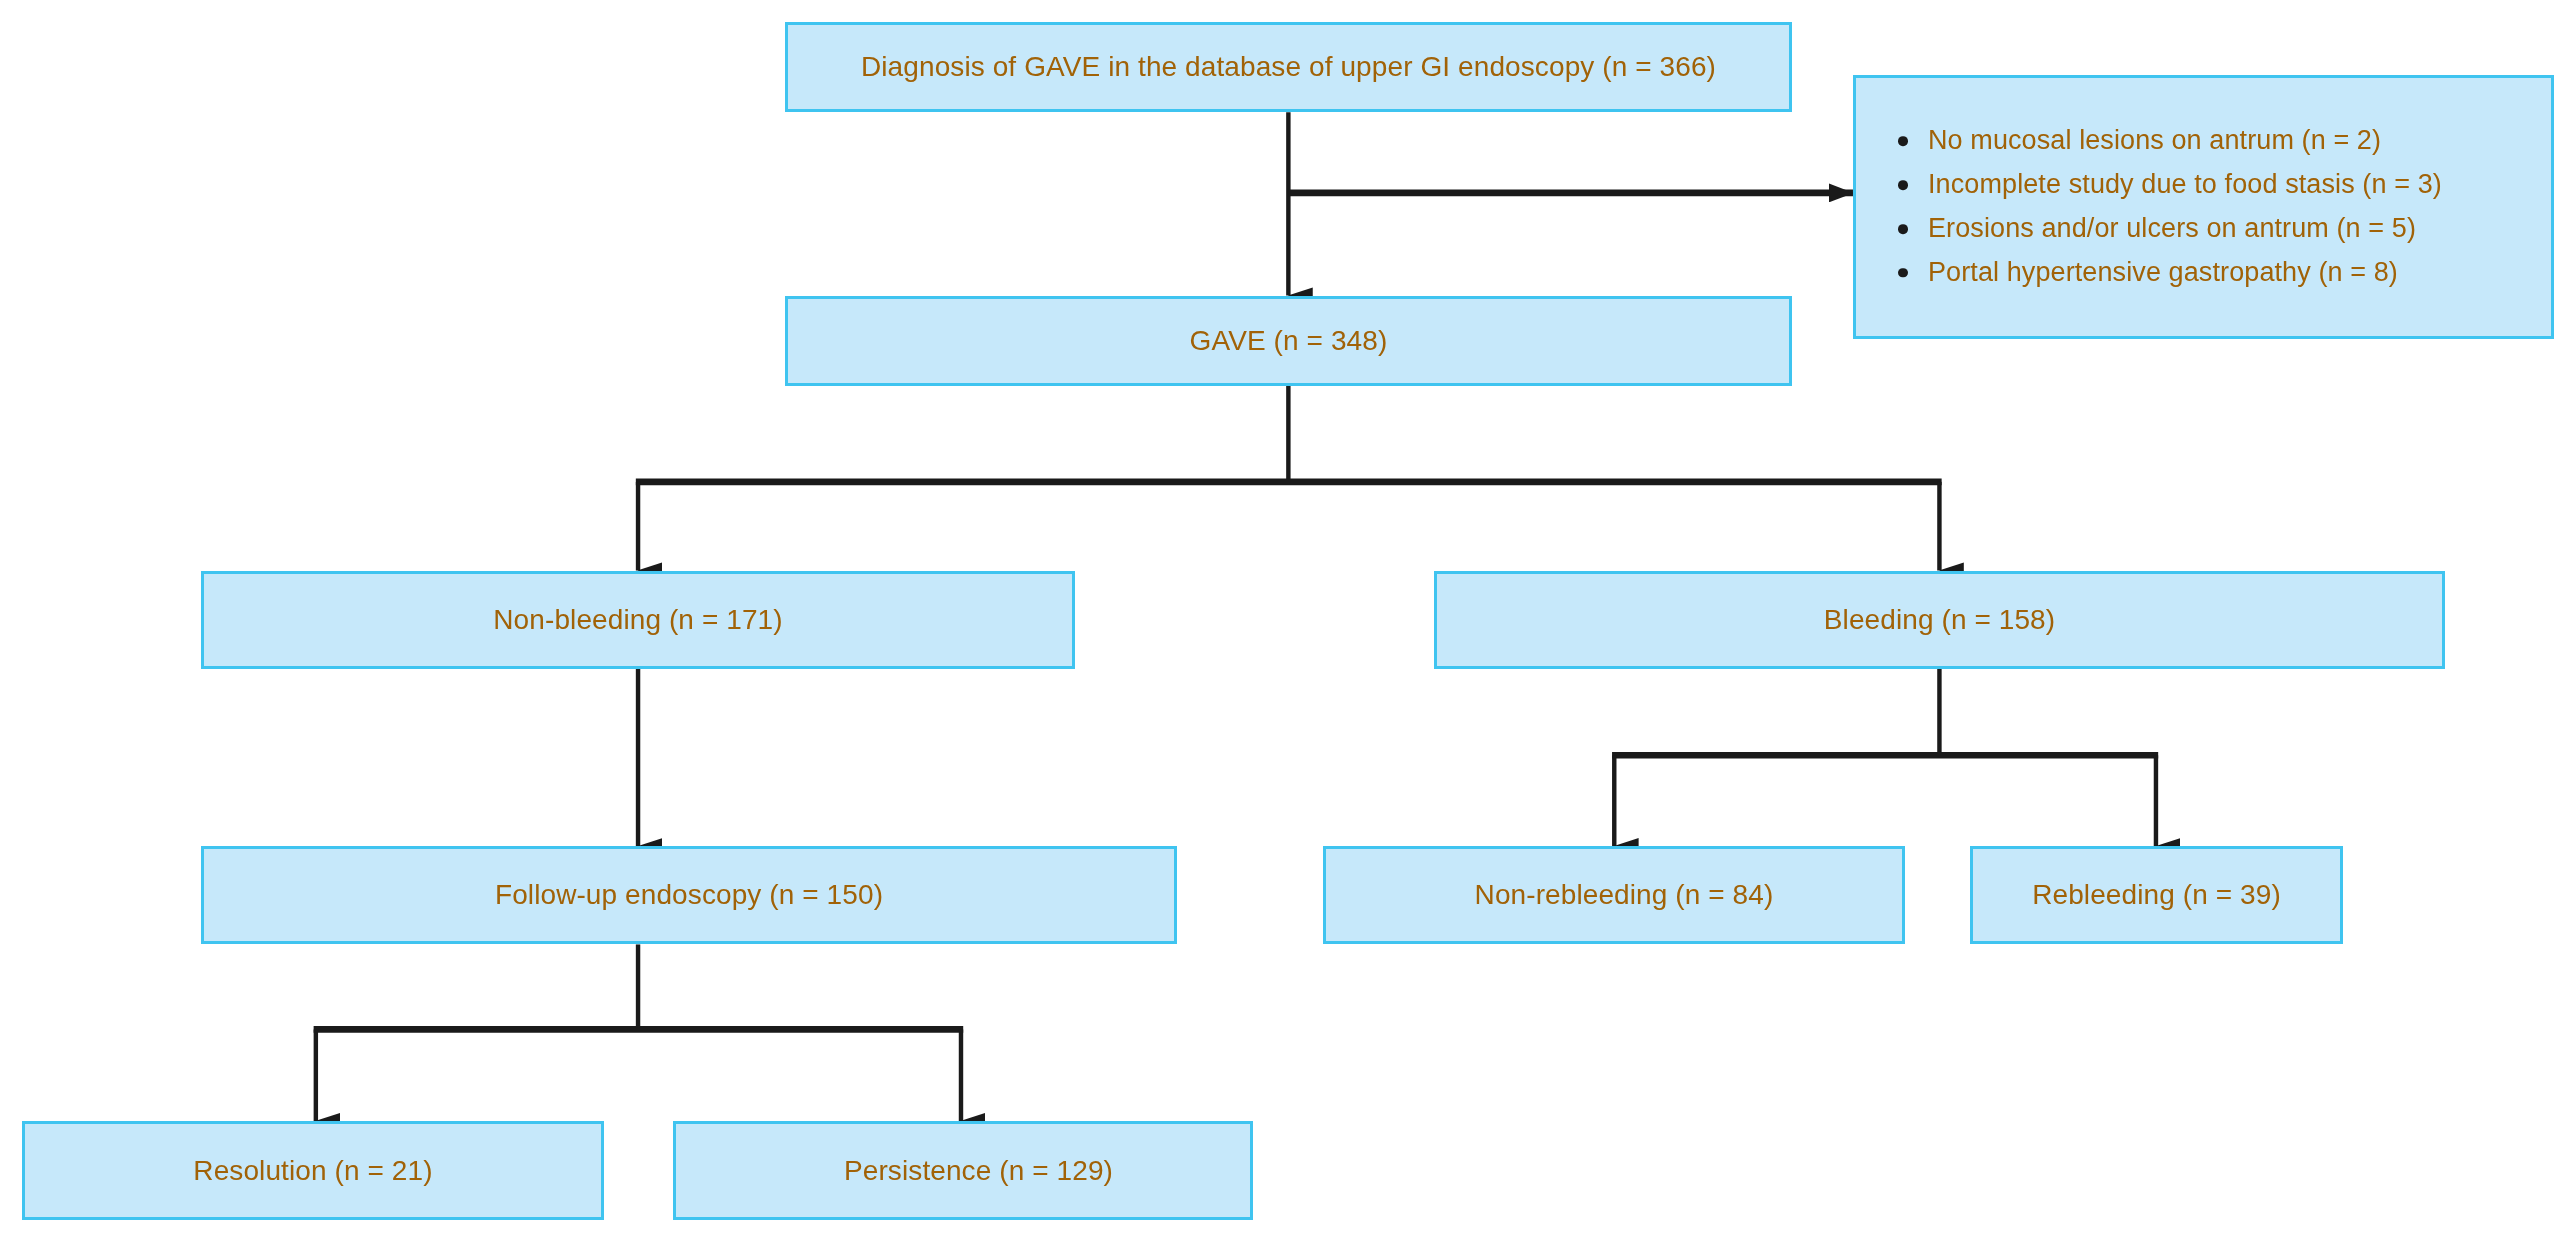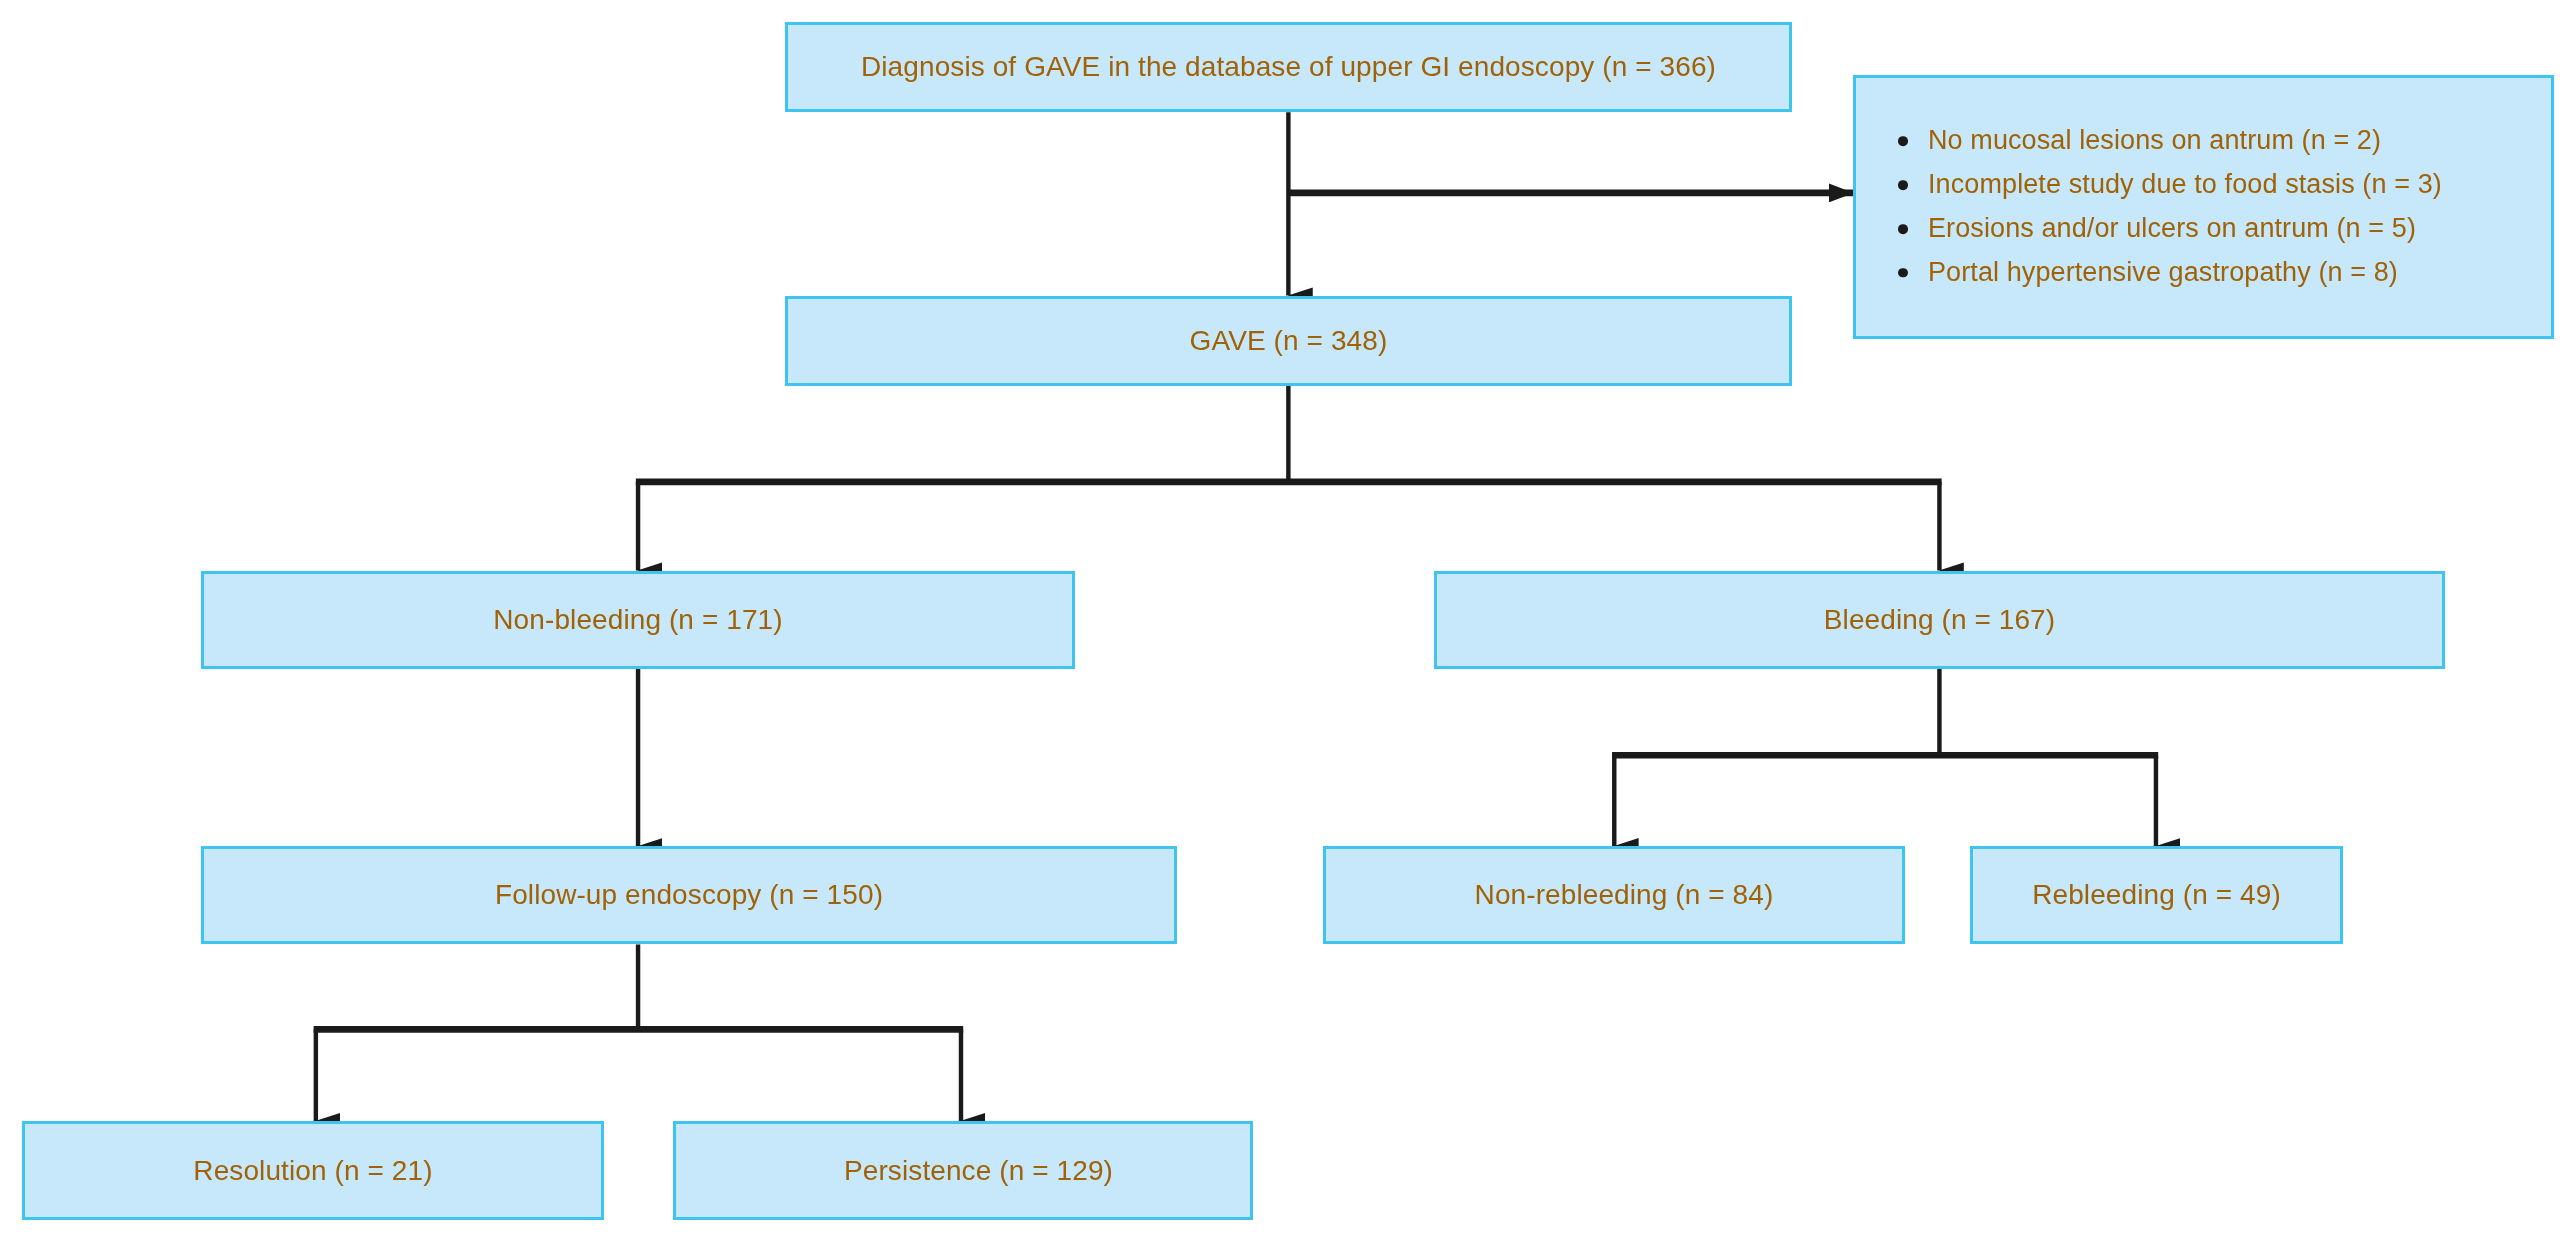--- a/index.html
+++ b/index.html
@@ -148,33 +148,33 @@
 
   <div class="node" style="left:785px; top:296px; width:1007px; height:90px;">
     <span>GAVE (n = 348)</span>
   </div>
 
   <div class="node" style="left:201px; top:571px; width:874px; height:98px;">
     <span>Non-bleeding (n = 171)</span>
   </div>
 
   <div class="node" style="left:1434px; top:571px; width:1011px; height:98px;">
-    <span>Bleeding (n = 167)</span>
+    <span>Bleeding (n = 158)</span>
   </div>
 
   <div class="node" style="left:201px; top:846px; width:976px; height:98px;">
     <span>Follow-up endoscopy (n = 150)</span>
   </div>
 
   <div class="node" style="left:1323px; top:846px; width:582px; height:98px;padding-left:20px;">
     <span>Non-rebleeding (n = 84)</span>
   </div>
 
   <div class="node" style="left:1970px; top:846px; width:373px; height:98px;">
-    <span>Rebleeding (n = 49)</span>
+    <span>Rebleeding (n = 39)</span>
   </div>
 
   <div class="node" style="left:22px; top:1121px; width:582px; height:99px;">
     <span>Resolution (n = 21)</span>
   </div>
 
   <div class="node" style="left:673px; top:1121px; width:580px; height:99px;padding-left:31px;">
     <span>Persistence (n = 129)</span>
   </div>
 

